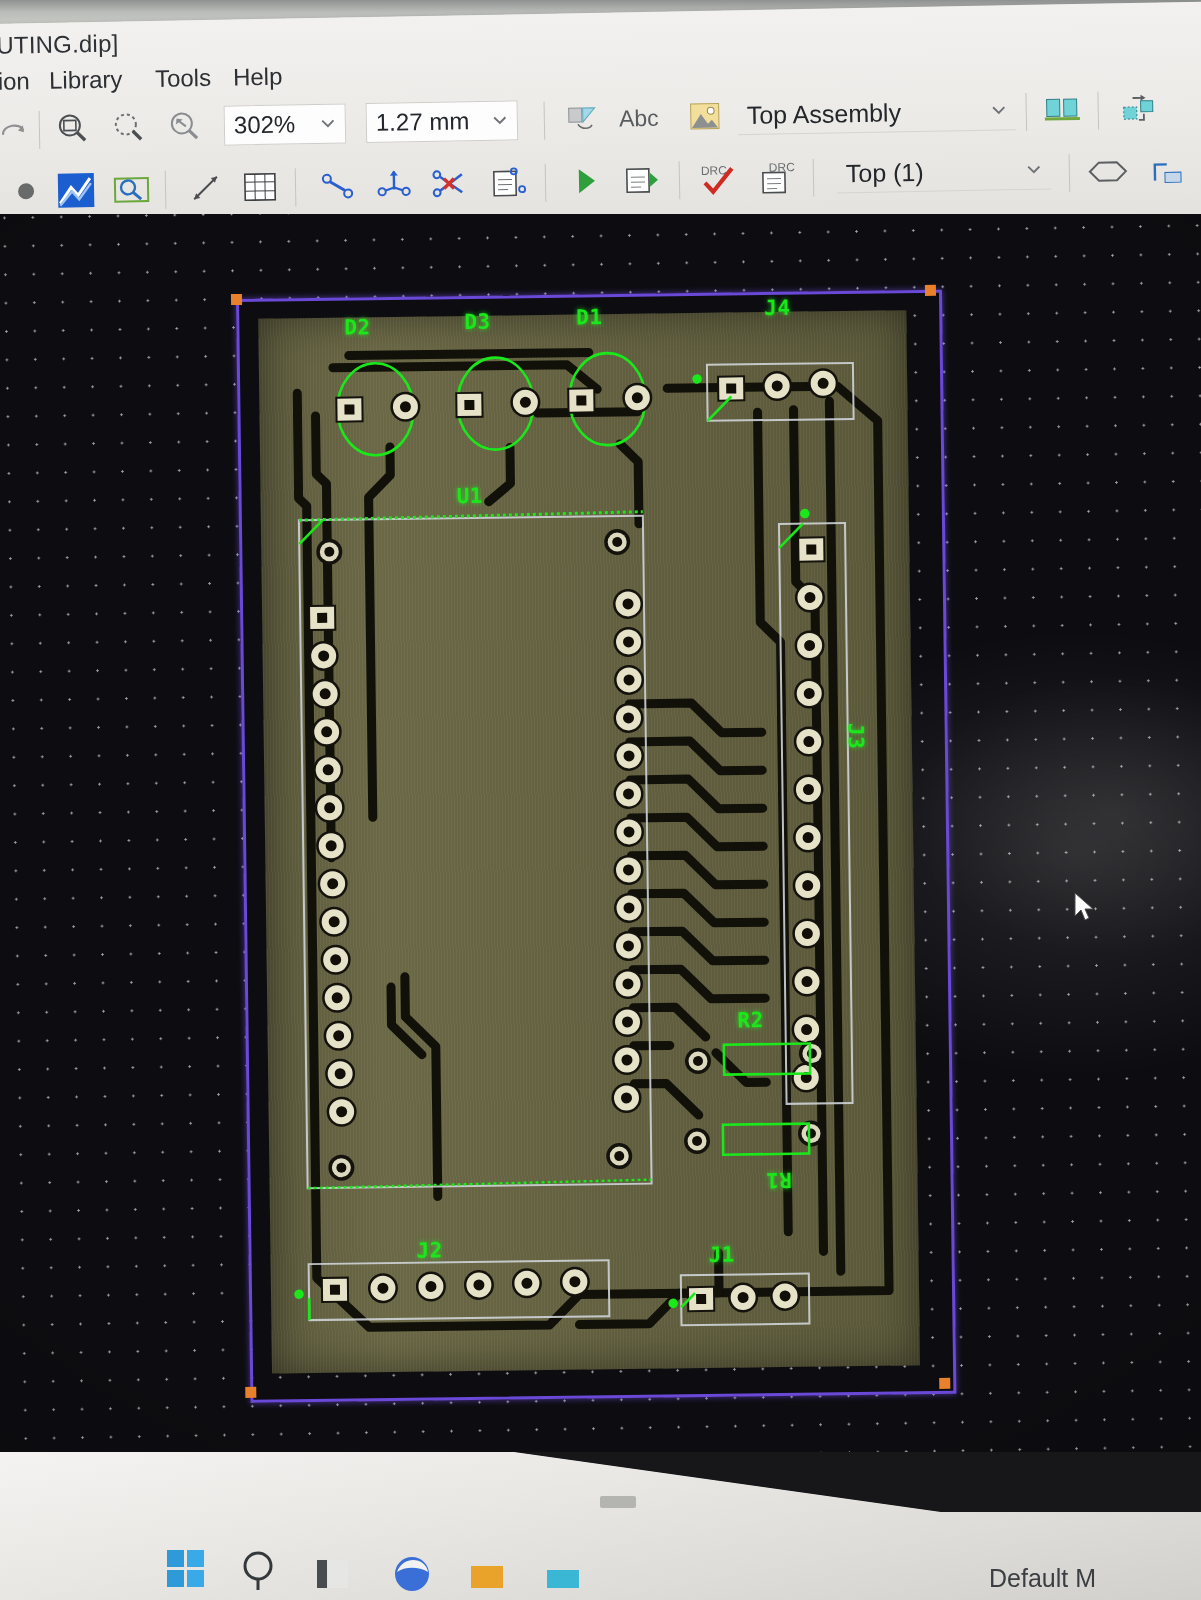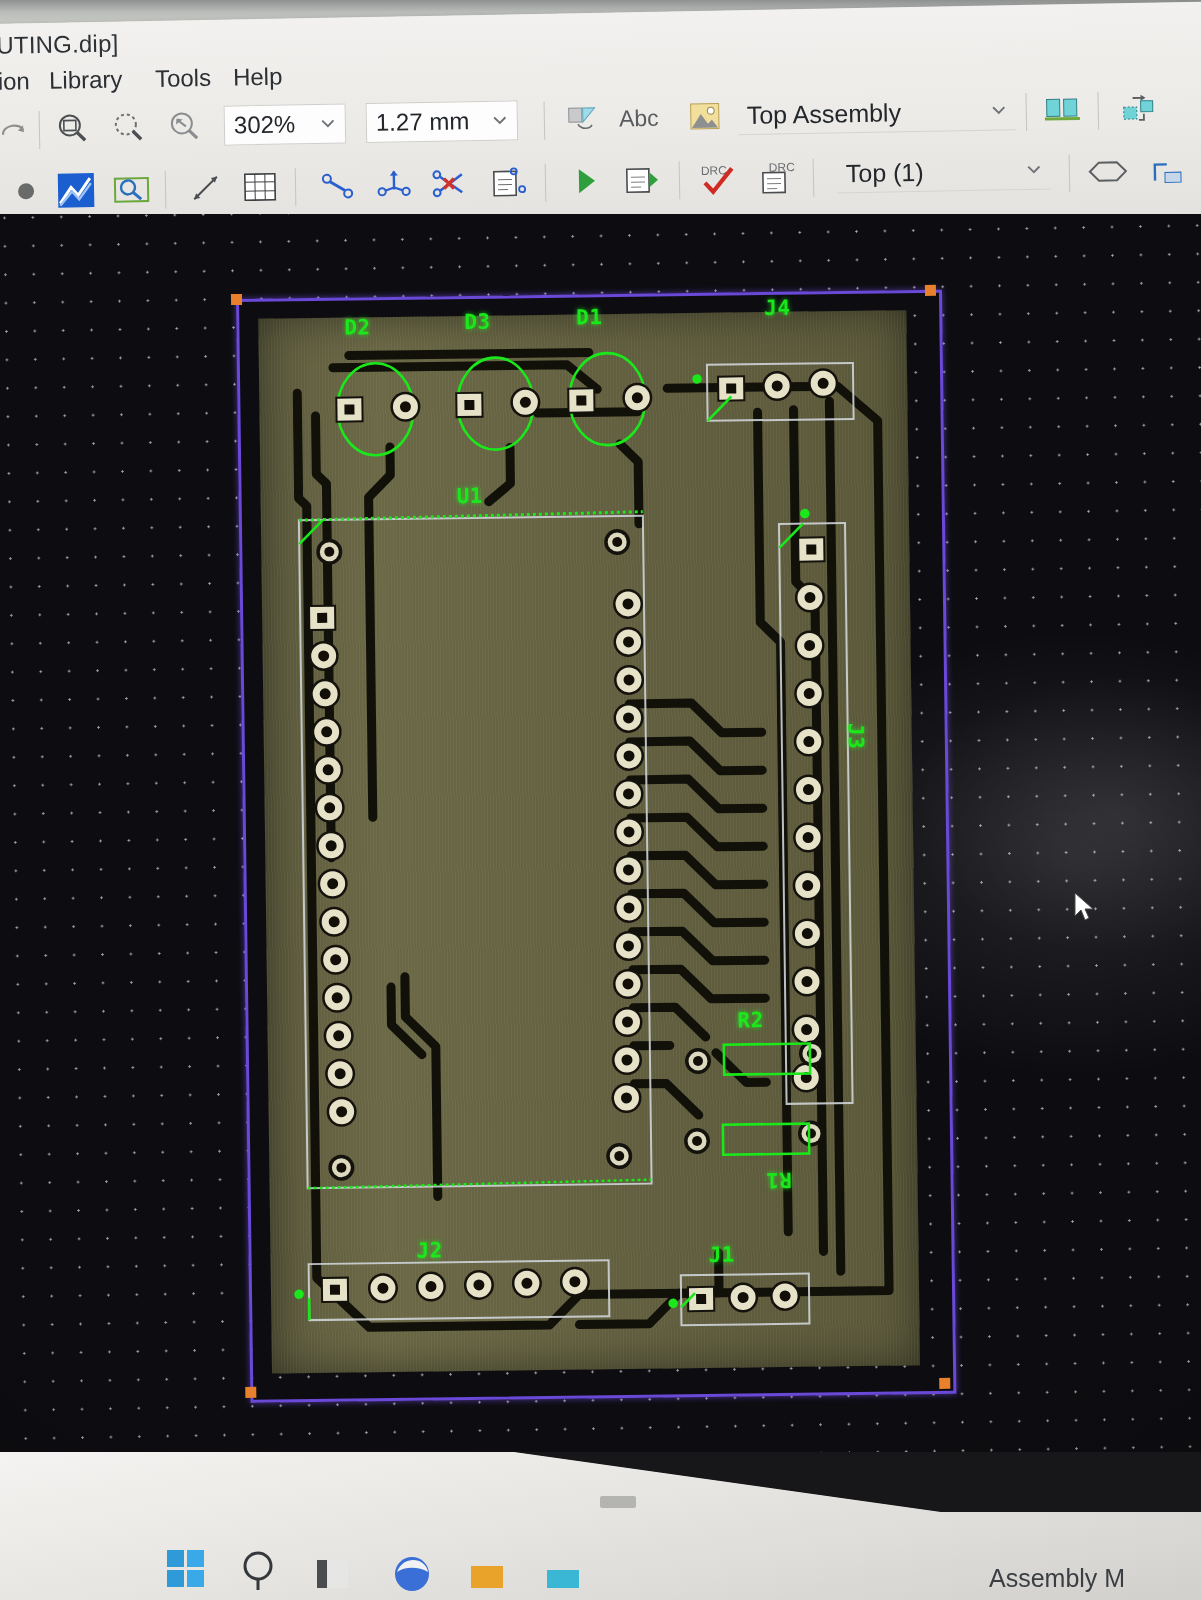--- a/index.html
+++ b/index.html
@@ -539,21 +539,21 @@
 
     <svg class="cursor" viewBox="0 0 22 30">
       <path d="M2 1 L2 24 L8 18 L12 28 L16 26 L12 17 L20 17 Z" fill="#ffffff" stroke="#4a4a4a" stroke-width="1"></path>
     </svg>
 
     <div class="vig"></div>
   </div>
 
   <div class="bot-grey"></div>
   <div class="scroll-thumb"></div>
-  <div class="status-txt">Assembly M</div>
+  <div class="status-txt">Default M</div>
 
   <div class="tbar-ico" style="left:165px">
     <svg width="42" height="42" viewBox="0 0 42 42">
         <rect x="2" y="2" width="17" height="17" fill="#2e9bd8"></rect>
         <rect x="22" y="2" width="17" height="17" fill="#3aa9e8"></rect>
         <rect x="2" y="22" width="17" height="17" fill="#2e9bd8"></rect>
         <rect x="22" y="22" width="17" height="17" fill="#3aa9e8"></rect>
       </svg>
   </div>
   <div class="tbar-ico" style="left:240px">

